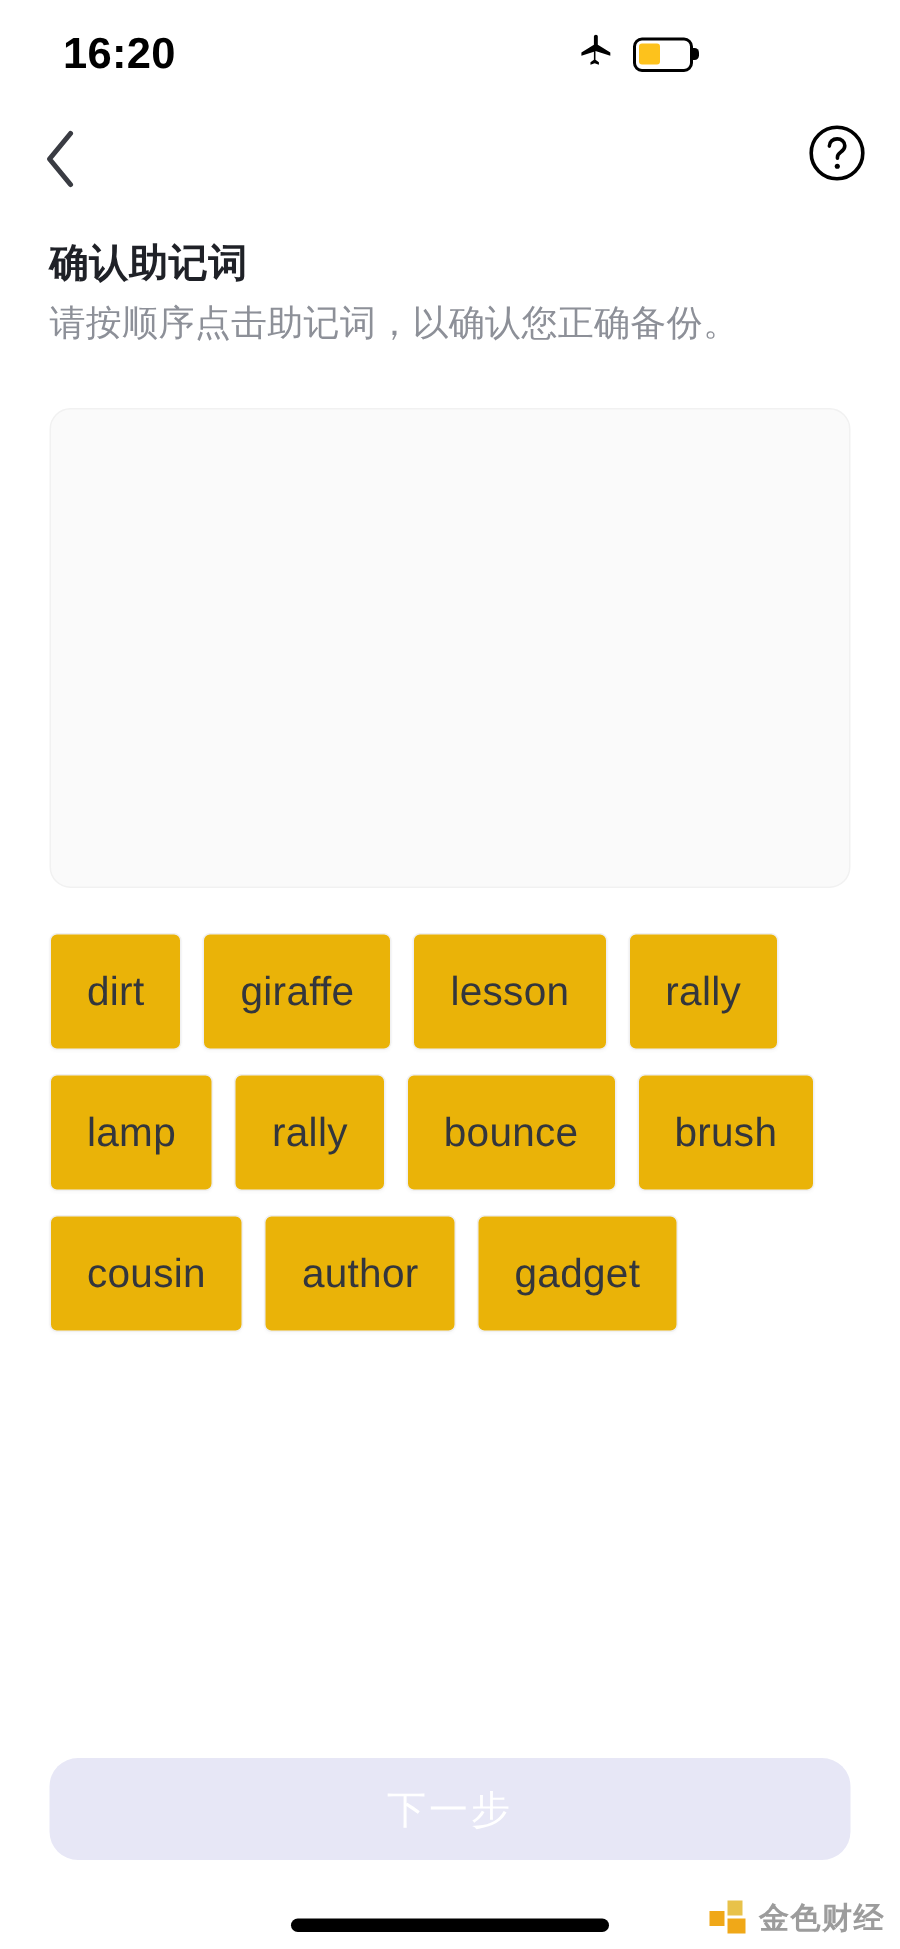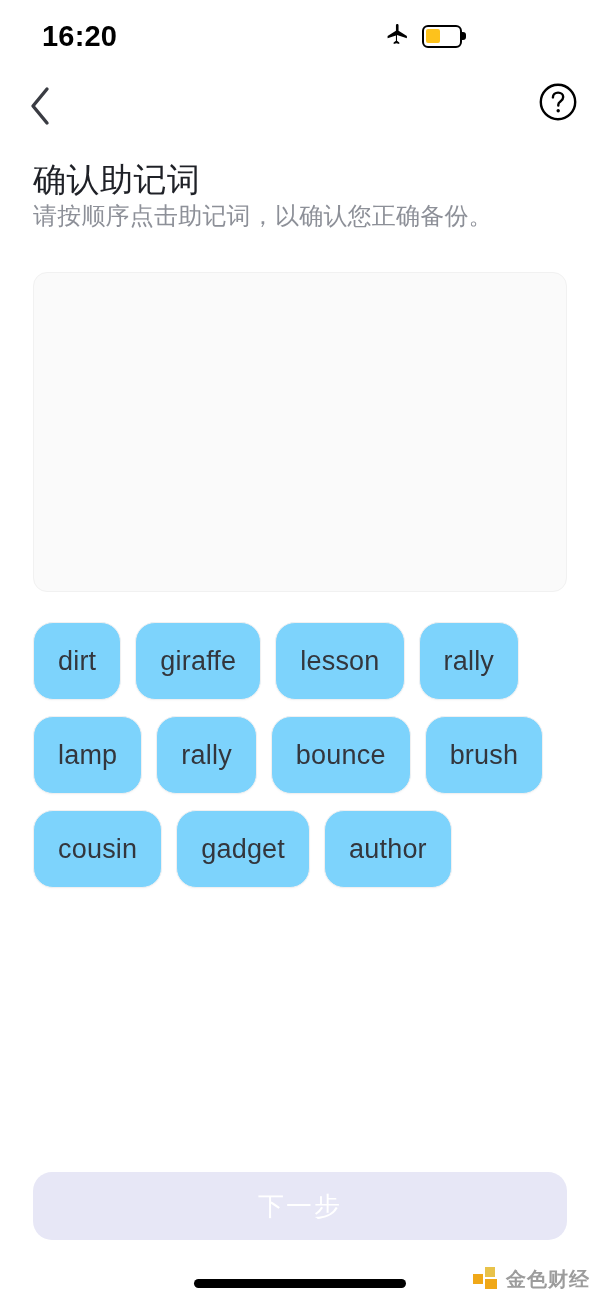--- a/index.html
+++ b/index.html
@@ -82,22 +82,22 @@
     position: absolute;
     right: 18px; top: 4px;
     width: 48px; height: 48px;
     display: flex; align-items: center; justify-content: center;
   }
 
   
   .page-title {
     position: absolute;
     left: 33px; top: 160px;
-    font-size: 33px;
-    font-weight: normal;
+    font-size: 26px;
+    font-weight: bold;
     color: #1f2127;
     letter-spacing: 0.5px;
     line-height: 1.2;
   }
   .page-subtitle {
     position: absolute;
     left: 33px; top: 200px;
     width: 540px;
     font-size: 24px;
     color: #8d9098;
@@ -126,23 +126,23 @@
     left: 33px; top: 622px;
     width: 540px;
     display: flex;
     flex-wrap: wrap;
     gap: 16px 14px;
   }
   .word-chip {
     min-width: 0;
     height: 78px;
     padding: 0 24px;
-    background: #7dd3fc;
+    background: #eab308;
     border: 1px solid #f0f0f1;
-    border-radius: 20px;
+    border-radius: 5px;
     display: flex;
     align-items: center;
     justify-content: center;
     font-size: 27px;
     color: #33363d;
     letter-spacing: 0.2px;
     box-shadow: 0 1px 2px rgba(0,0,0,0.025);
   }
 
   
@@ -253,22 +253,22 @@
 <div class="word-pool" id="word-pool">
     <div class="word-chip">dirt</div>
     <div class="word-chip">giraffe</div>
     <div class="word-chip">lesson</div>
     <div class="word-chip">rally</div>
     <div class="word-chip">lamp</div>
     <div class="word-chip">rally</div>
     <div class="word-chip">bounce</div>
     <div class="word-chip">brush</div>
     <div class="word-chip">cousin</div>
+    <div class="word-chip">author</div>
     <div class="word-chip">gadget</div>
-    <div class="word-chip">author</div>
   </div>
 
 <button class="next-button">下一步</button>
 
 <div class="home-indicator"></div>
 
 <div class="watermark">
   <span class="wm-logo">
     <span class="wm-sq-a"></span>
     <span class="wm-sq-b"></span>

